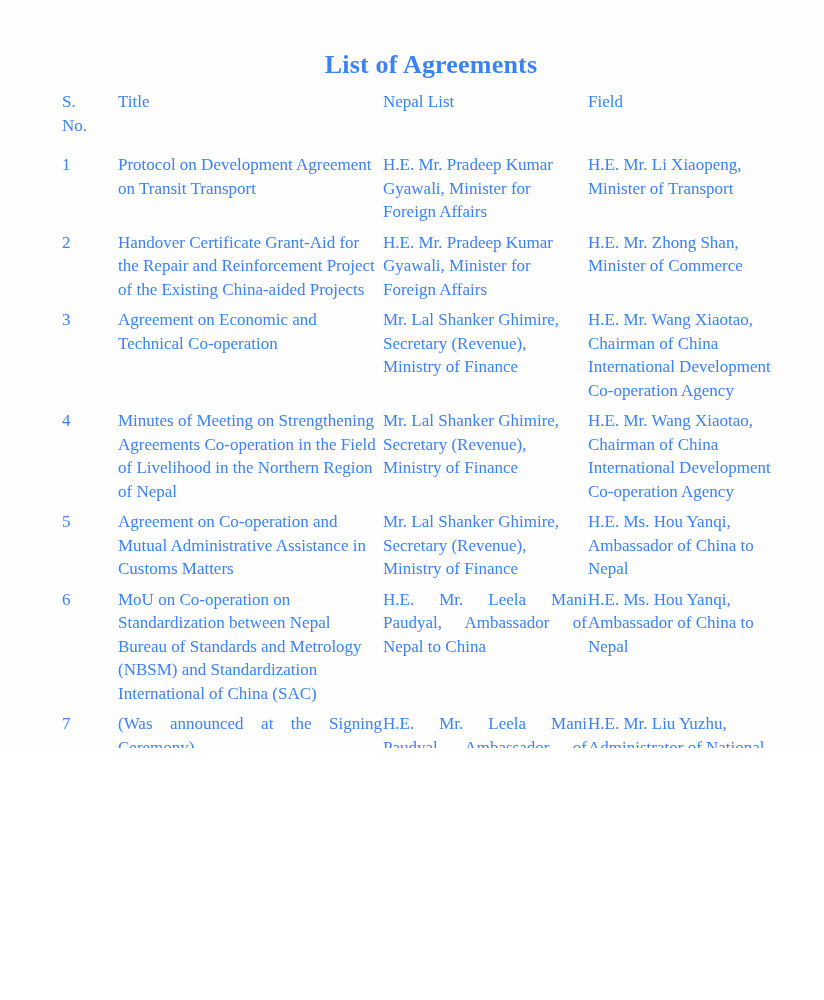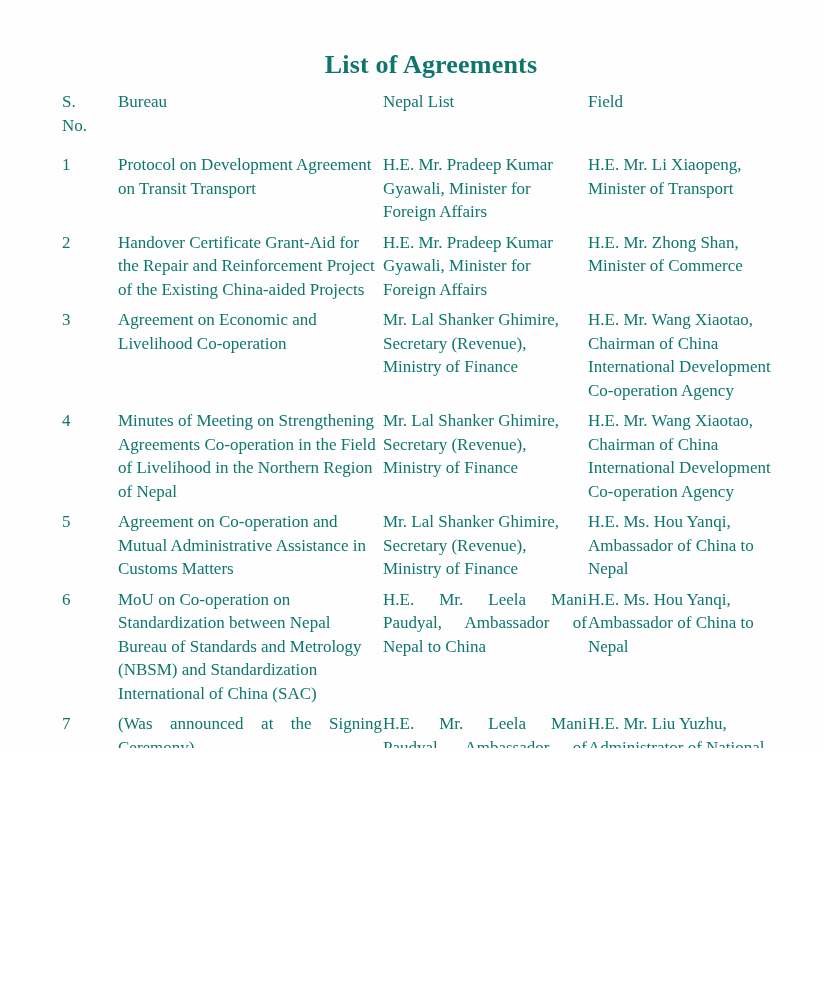--- a/index.html
+++ b/index.html
@@ -6,21 +6,21 @@
     margin: 0;
     padding: 0;
     background: #ffffff;
   }
   .page {
     position: relative;
     width: 824px;
     height: 748px;
     margin: 0 auto;
     background: #fefefe;
-    color: #0f766e;
+    color: #3b82f6;
     font-family: "Liberation Serif", serif;
     font-size: 17px;
     line-height: 23.5px;
     box-sizing: border-box;
     padding: 50px 24px 20px 62px;
     overflow: hidden;
   }
   .doc-title {
     text-align: center;
     font-weight: bold;
@@ -55,42 +55,42 @@
 
   <h1 class="doc-title">List of Agreements</h1>
 
   <div class="tbl">
 
     <div class="trow head">
       <div class="cell">
         <span class="sno-line">S.</span>
         <span class="sno-line">No.</span>
       </div>
-      <div class="cell">Bureau</div>
+      <div class="cell">Title</div>
       <div class="cell">Nepal List</div>
       <div class="cell">Field</div>
     </div>
 
     <div class="trow">
       <div class="cell">1</div>
       <div class="cell">Protocol on Development Agreement on Transit Transport</div>
       <div class="cell">H.E. Mr. Pradeep Kumar Gyawali, Minister for Foreign Affairs</div>
       <div class="cell">H.E. Mr. Li Xiaopeng, Minister of Transport</div>
     </div>
 
     <div class="trow">
       <div class="cell">2</div>
       <div class="cell no-pad-r">Handover Certificate Grant-Aid for the Repair and Reinforcement Project of the Existing China-aided Projects</div>
       <div class="cell">H.E. Mr. Pradeep Kumar Gyawali, Minister for Foreign Affairs</div>
       <div class="cell">H.E. Mr. Zhong Shan, Minister of Commerce</div>
     </div>
 
     <div class="trow">
       <div class="cell">3</div>
-      <div class="cell">Agreement on Economic and Livelihood Co-operation</div>
+      <div class="cell">Agreement on Economic and Technical Co-operation</div>
       <div class="cell">Mr. Lal Shanker Ghimire, Secretary (Revenue), Ministry of Finance</div>
       <div class="cell">H.E. Mr. Wang Xiaotao, Chairman of China International Development Co-operation Agency</div>
     </div>
 
     <div class="trow">
       <div class="cell">4</div>
       <div class="cell">Minutes of Meeting on Strengthening Agreements Co-operation in the Field of Livelihood in the Northern Region of Nepal</div>
       <div class="cell">Mr. Lal Shanker Ghimire, Secretary (Revenue), Ministry of Finance</div>
       <div class="cell">H.E. Mr. Wang Xiaotao, Chairman of China International Development Co-operation Agency</div>
     </div>

